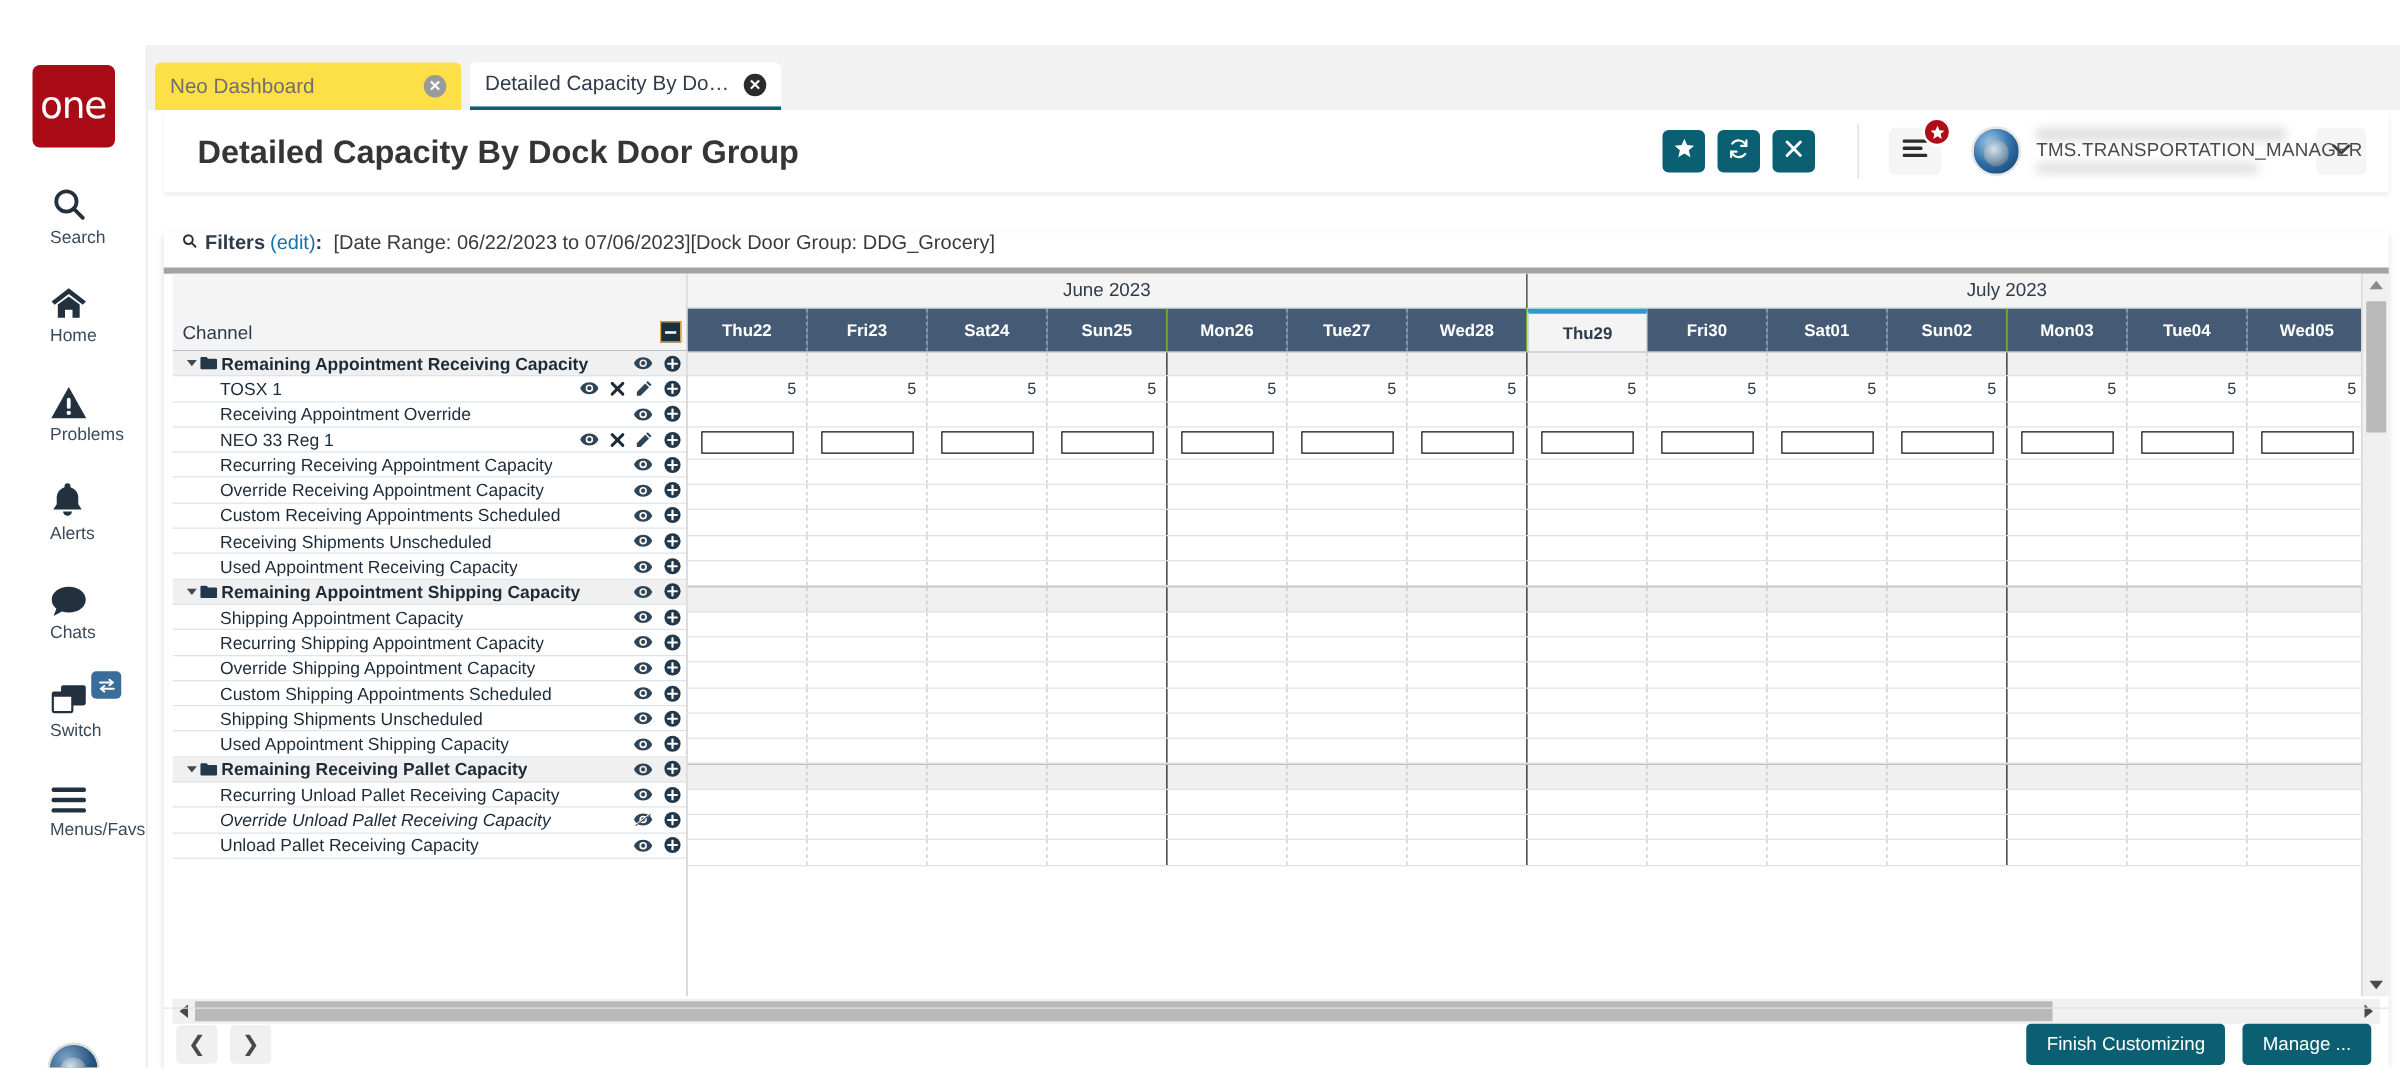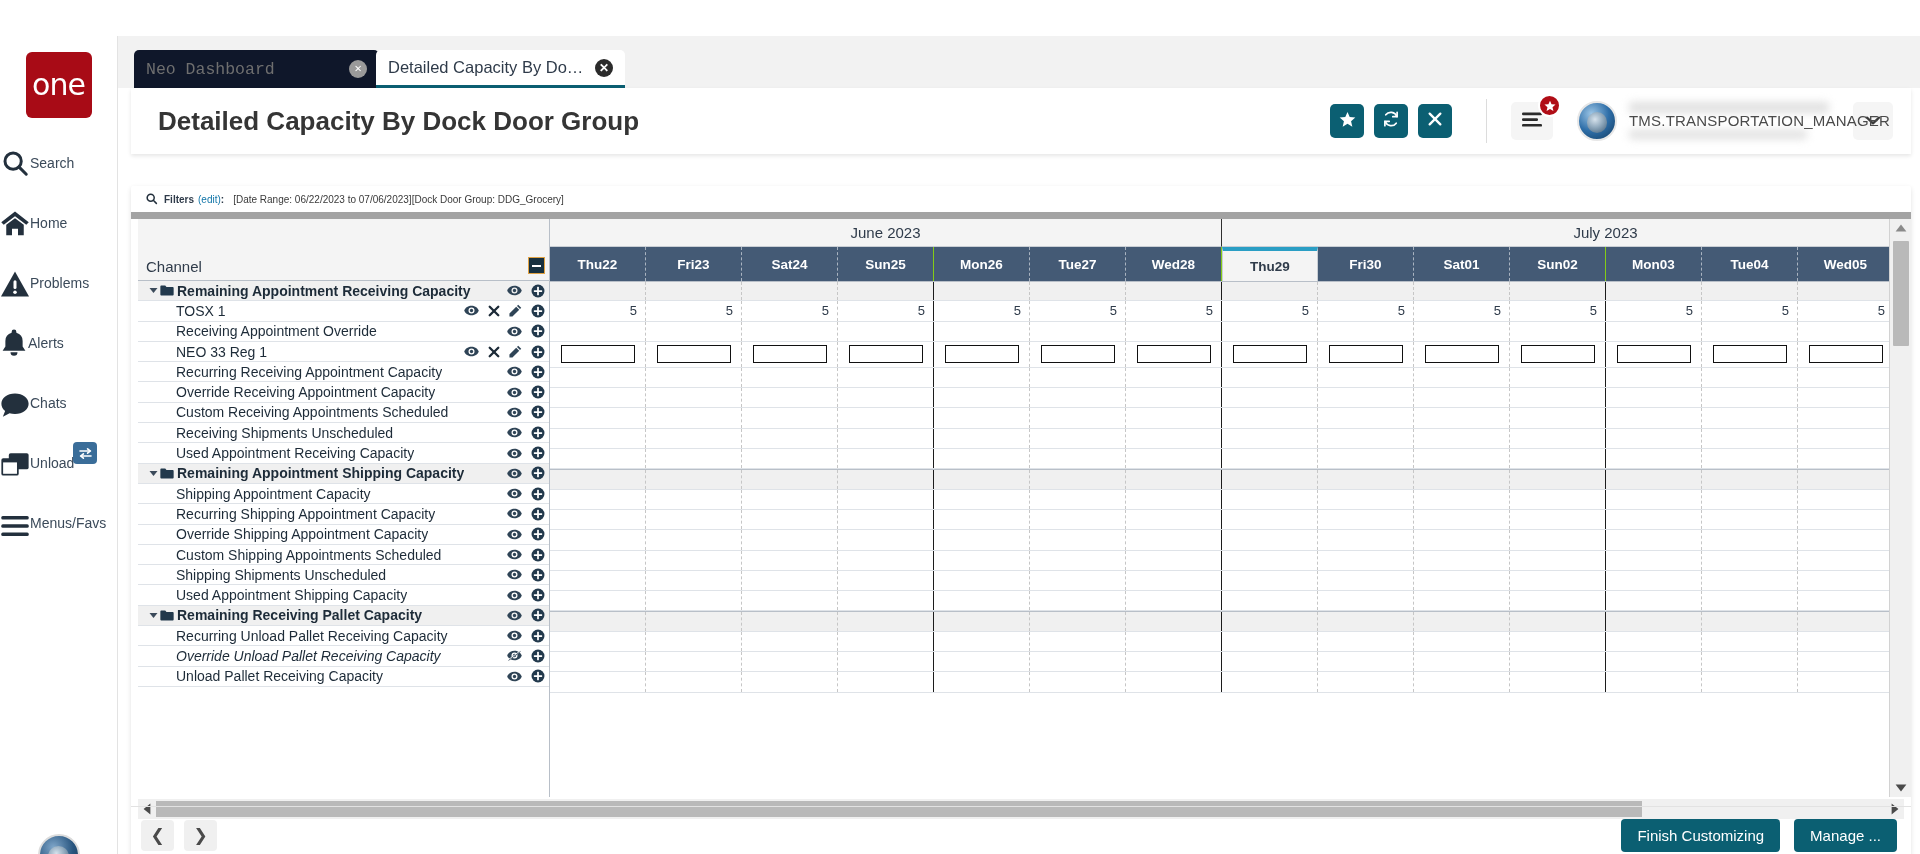--- a/index.html
+++ b/index.html
@@ -20,22 +20,22 @@
   }
   #logo {
     width: 66px; height: 66px; margin-top: 16px; background: #a80b16;
     border-radius: 6px; display: flex; align-items: center; justify-content: center;
   }
   #logo .word {
     color: #fff; font-size: 30px; line-height: 30px; letter-spacing: -1px;
     font-family: "DejaVu Sans", sans-serif; font-weight: 400;
   }
   .rail-item {
-    margin-top: 26px; width: 100%; display: flex; flex-direction: row;
-    align-items: center; cursor: pointer; position: relative;
+    margin-top: 26px; width: 100%; display: flex; flex-direction: column;
+    align-items: flex-start; cursor: pointer; position: relative; padding-left: 40px;
   }
   .rail-item .ico { height: 34px; display: flex; align-items: flex-end; justify-content: center; }
   .rail-item .ico svg { display: block; }
   .rail-item .lbl { font-size: 14px; color: #3b4a5a; margin-top: 3px; }
   #switch-badge {
     position: absolute; right: 20px; top: -2px;
     width: 24px; height: 22px; background: #3a6d99; border-radius: 4px;
     display: flex; align-items: center; justify-content: center;
   }
   #rail-avatar {
@@ -51,21 +51,21 @@
   
   #tabbar {
     position: absolute; left: 118px; top: 0; width: 1802px; height: 52px;
     background: #f2f2f2;
   }
   .tab {
     position: absolute; top: 14px; height: 38px; border-radius: 5px 5px 0 0;
     display: flex; align-items: center; padding: 0 12px; cursor: pointer;
     font-size: 16.5px;
   }
-  #tab-0 { left: 16px; width: 245px; background: #0f172a; color: #6f6f6f; font-family: Liberation Mono, monospace; }
+  #tab-0 { left: 6px; width: 245px; background: #fde047; color: #6f6f6f; }
   #tab-1 { left: 258px; width: 249px; background: #ffffff; color: #2f3b4a;
            border-bottom: 4px solid #0b5f72; height: 39px; }
   .tab .tab-text { flex: 1; white-space: nowrap; overflow: hidden; text-overflow: ellipsis; }
   .tab-close { width: 18px; height: 18px; border-radius: 50%; flex: none;
     display: flex; align-items: center; justify-content: center; margin-left: 6px; }
   #tab-0 .tab-close { background: #9a9a9a; }
   #tab-1 .tab-close { background: #2b2b2b; }
   .tab-close span { color: #fff; font-size: 12px; line-height: 12px; font-weight: bold; }
 
   
@@ -104,22 +104,22 @@
   }
   #user-caret { width: 40px; height: 38px; background: #f5f5f5; border-radius: 5px;
     margin-left: 10px; margin-right: 18px; display:flex; align-items:center; justify-content:center; cursor:pointer;}
 
   
   #content-card {
     position: absolute; left: 131px; top: 150px; width: 1780px; height: 678px;
     background: #fff; box-shadow: 0 2px 5px rgba(0,0,0,.12); border-radius: 2px;
   }
   #filter-bar {
-    height: 33px; display: flex; align-items: center; padding-left: 14px;
-    font-size: 10px; color: #2f3b4a; border-bottom: 7px solid #a3a3a3;
+    height: 33px; display: flex; padding-left: 14px;
+    font-size: 16px; color: #2f3b4a; border-bottom: 5px solid #a3a3a3;
   }
   #filter-bar .fb-label { font-weight: bold; margin-left: 6px; }
   #filter-bar .fb-edit { color: #1175a8; font-weight: normal; }
   #filter-bar .fb-colon { font-weight: bold; }
   #filter-bar .fb-value { margin-left: 9px; color: #3a3a3a; }
 
   
   #grid-region { position: relative; height: 617px; }
 
   
@@ -297,21 +297,21 @@
         </svg>
       </span>
       <span id="switch-badge">
         <svg width="15" height="13" viewBox="0 0 15 13" fill="none" stroke="#fff" stroke-width="1.6" stroke-linecap="round">
           <path d="M2 4 H12"></path>
             <path d="M9.6 1.8 L12.2 4 L9.6 6.2"></path>
           <path d="M13 9 H3"></path>
             <path d="M5.4 6.8 L2.8 9 L5.4 11.2"></path>
         </svg>
       </span>
-      <span class="lbl">Unload</span>
+      <span class="lbl">Switch</span>
     </div>
 
     <div class="rail-item">
       <span class="ico">
         <svg width="30" height="24" viewBox="0 0 24 19" fill="#23303d">
           <rect x="1" y="1.5" width="22" height="2.8" rx="1.2"></rect>
           <rect x="1" y="8.1" width="22" height="2.8" rx="1.2"></rect>
           <rect x="1" y="14.7" width="22" height="2.8" rx="1.2"></rect>
         </svg>
       </span>

